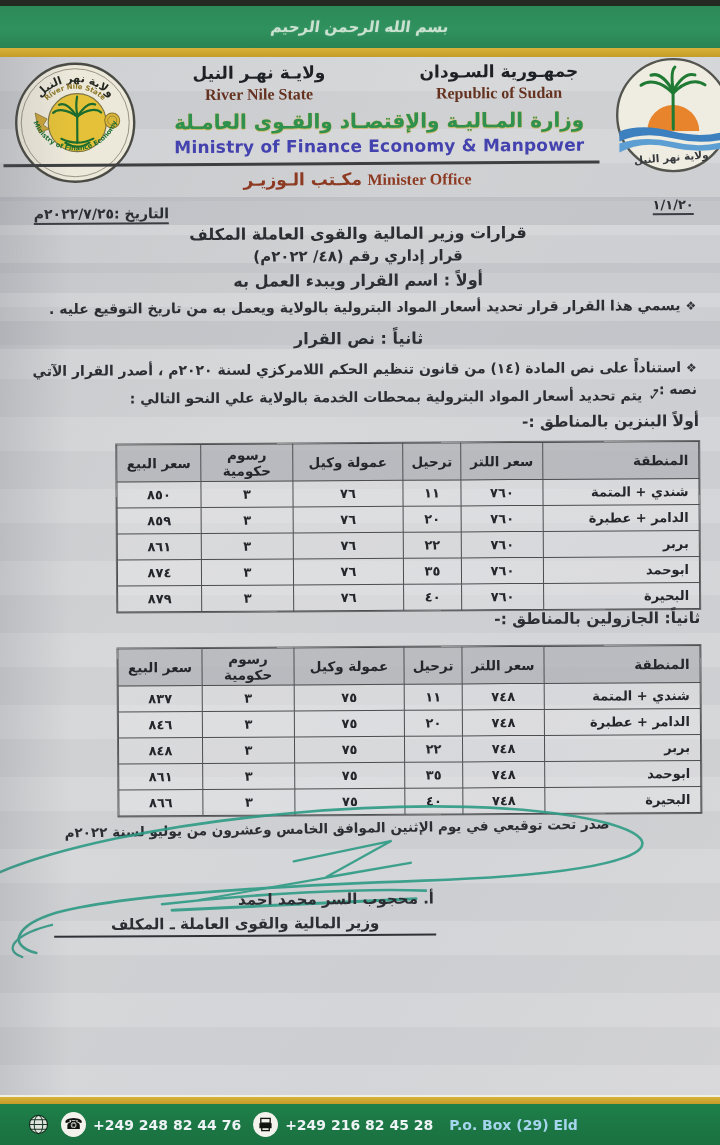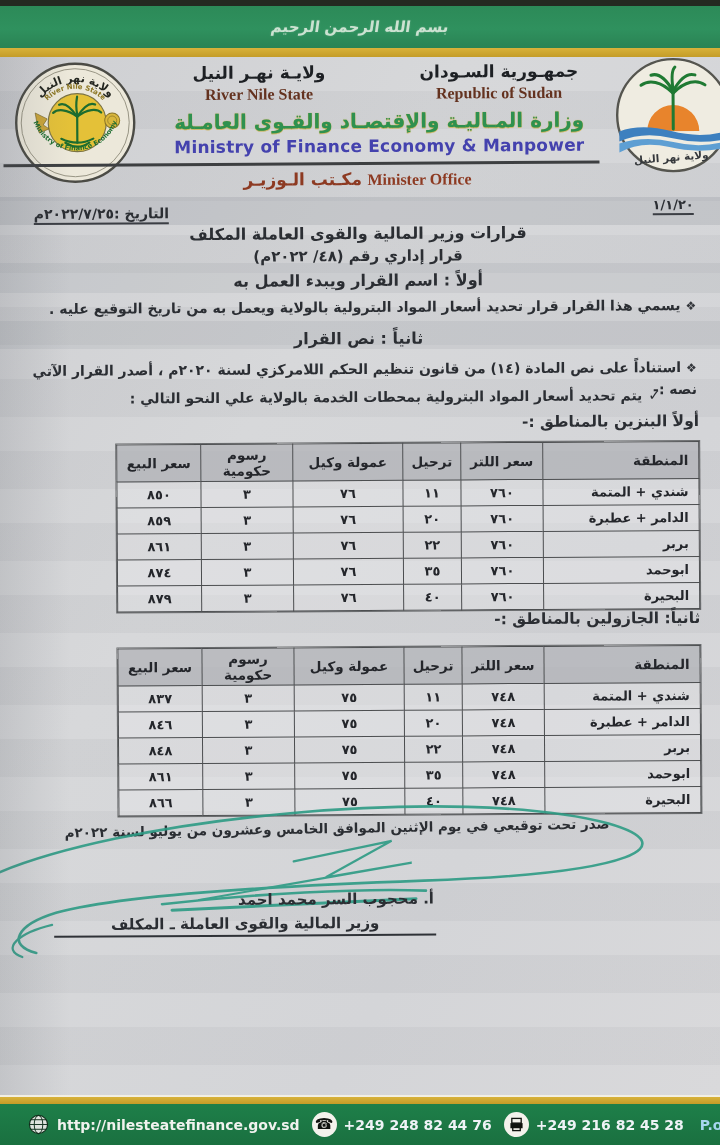--- a/index.html
+++ b/index.html
@@ -373,21 +373,20 @@
       <svg width="21" height="21" viewBox="0 0 22 22">
         <circle cx="11" cy="11" r="9.5" fill="#dfe3de" stroke="#12301d" stroke-width="1.2"></circle>
         <g stroke="#12301d" stroke-width="1" fill="none">
           <ellipse cx="11" cy="11" rx="4.5" ry="9.5"></ellipse>
           <line x1="1.5" y1="11" x2="20.5" y2="11"></line>
           <line x1="2.6" y1="6" x2="19.4" y2="6"></line>
           <line x1="2.6" y1="16" x2="19.4" y2="16"></line>
         </g>
       </svg>
     </span>
-    <span class="url">http://nilesteatefinance.gov.sd</span>
     <span class="ico roundico">☎</span>
     <span class="fnum">+249 248 82 44 76</span>
     <span class="ico roundico">
       <svg width="15" height="15" viewBox="0 0 16 16">
         <rect x="3" y="1.5" width="10" height="5" fill="none" stroke="#10130f" stroke-width="1.4"></rect>
         <rect x="1.5" y="6.5" width="13" height="5.5" fill="#10130f"></rect>
         <rect x="4" y="10.5" width="8" height="4" fill="none" stroke="#10130f" stroke-width="1.4"></rect>
       </svg>
     </span>
     <span class="fnum">+249 216 82 45 28</span>

